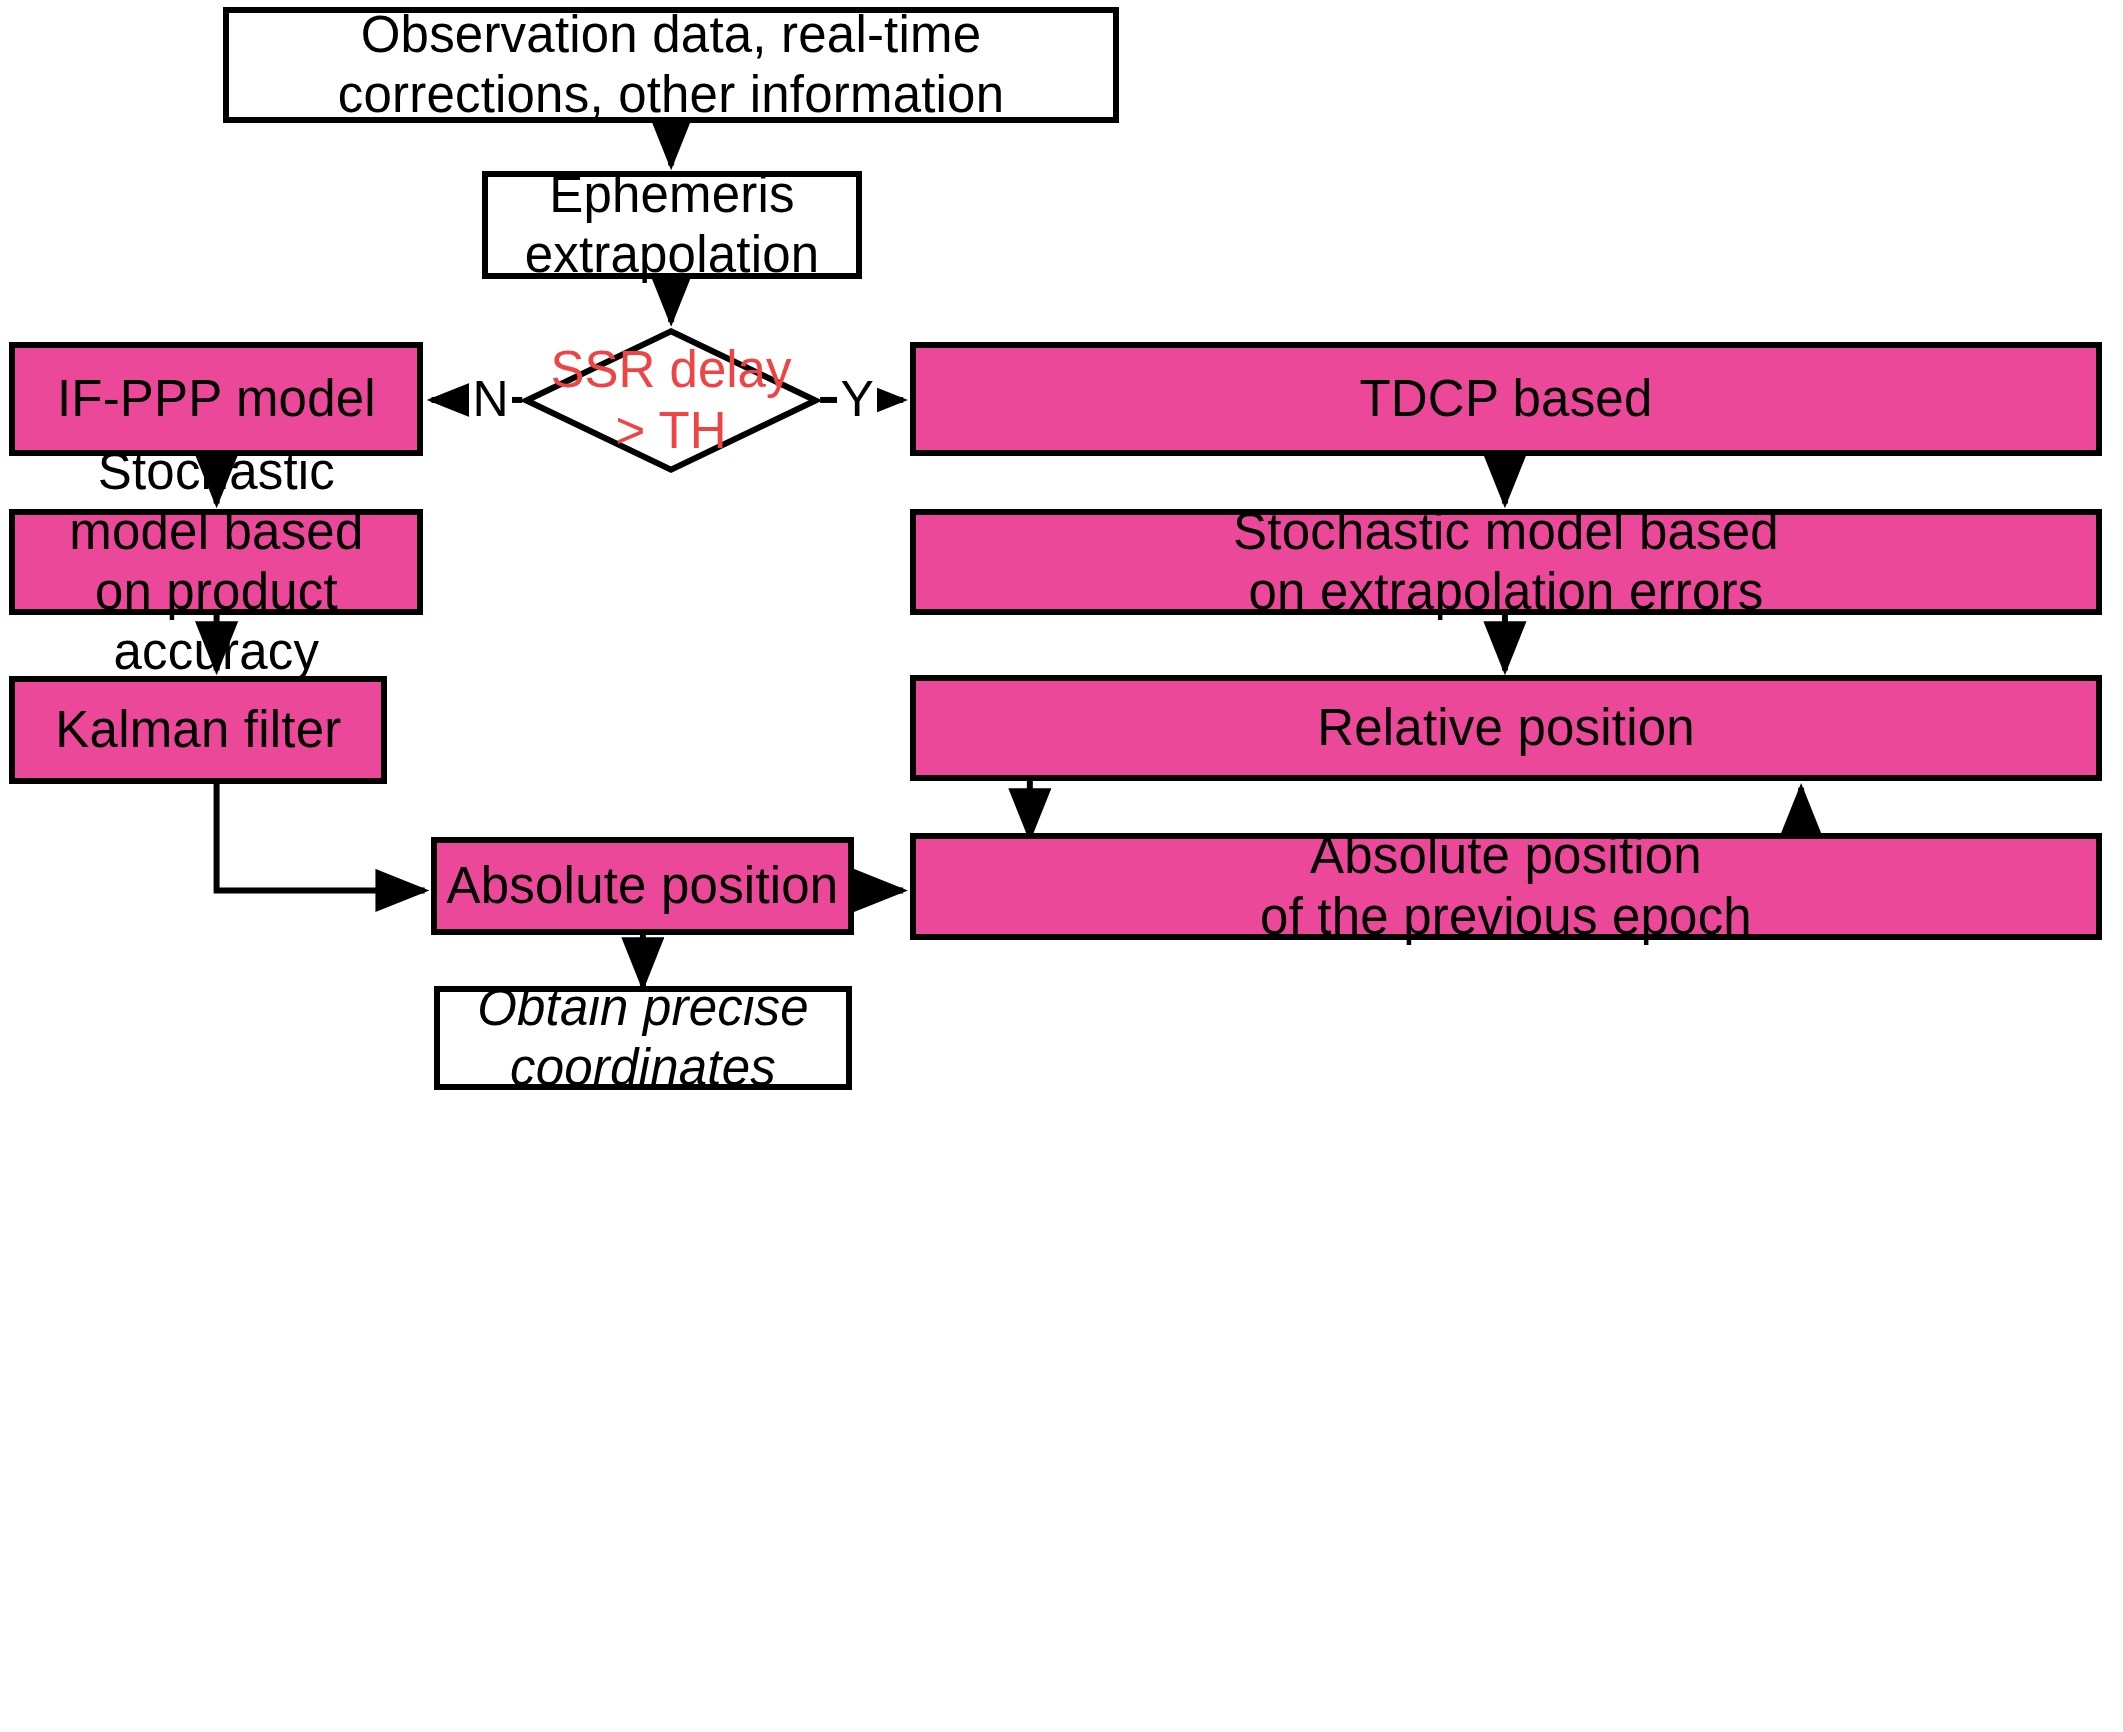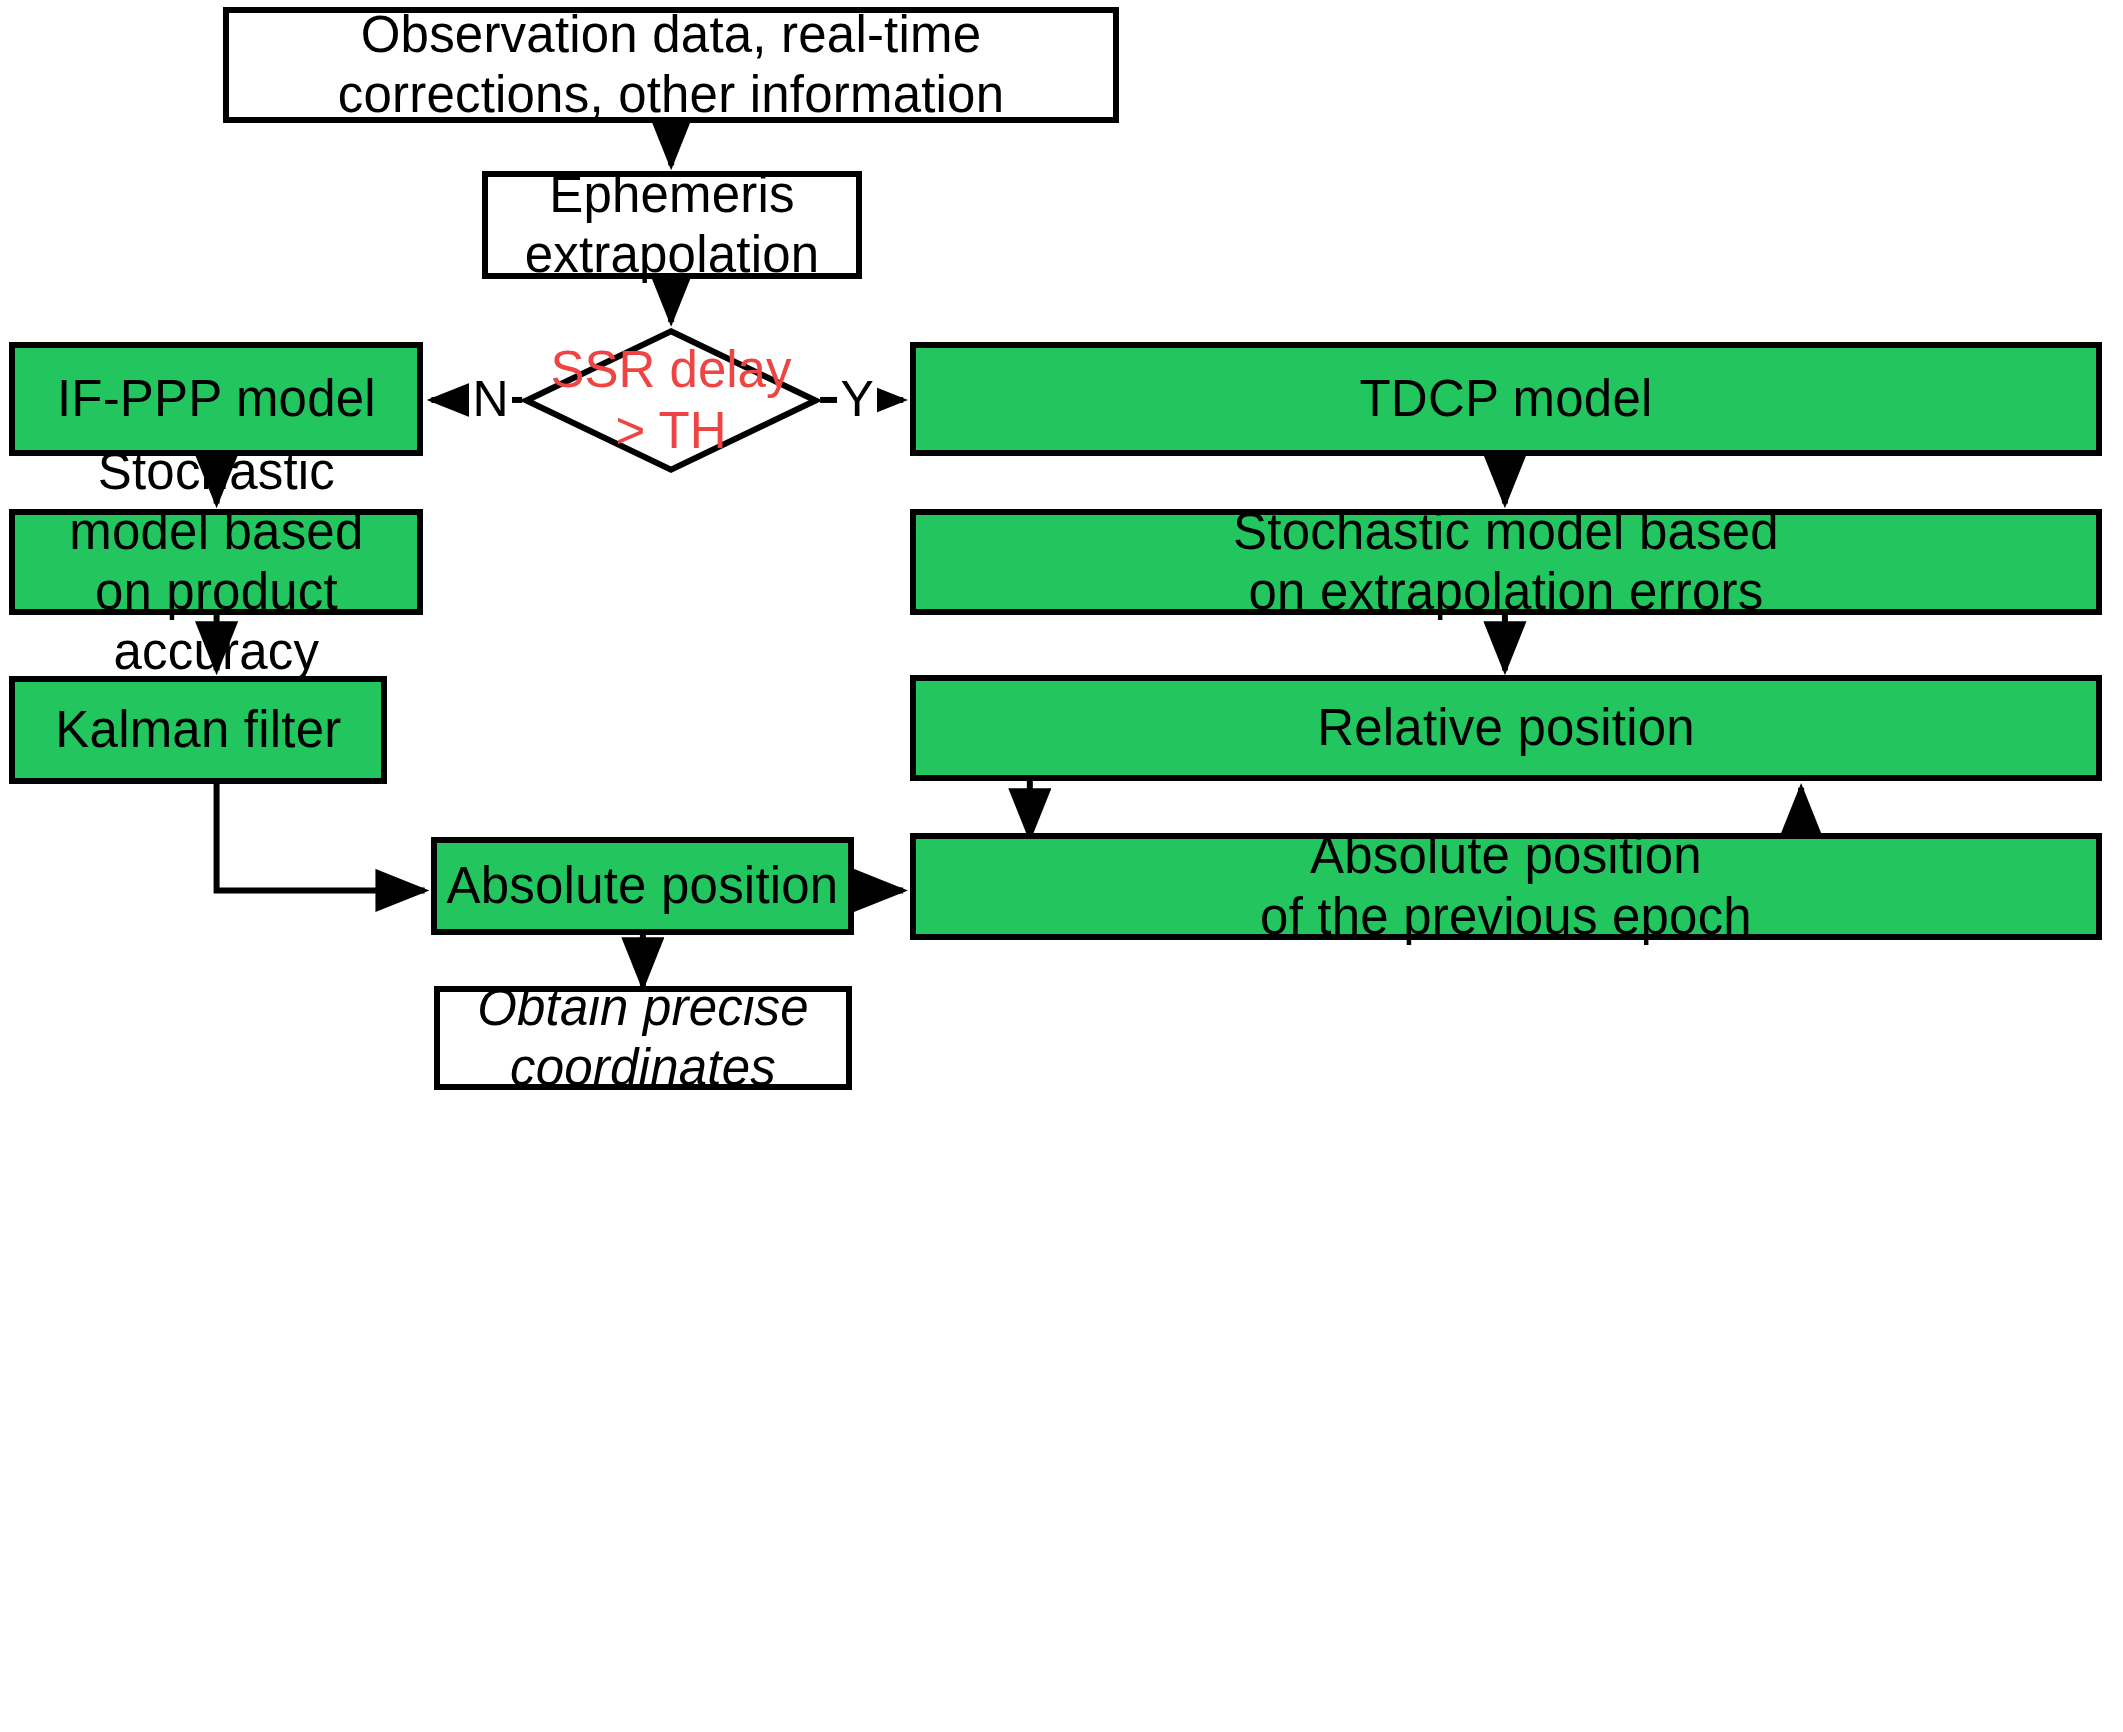--- a/index.html
+++ b/index.html
@@ -34,21 +34,21 @@
     align-items: center;
     justify-content: center;
     text-align: center;
     color: #000000;
     font-size: 51px;
     line-height: 1.18;
     letter-spacing: 0.2px;
     white-space: pre-line;
     padding: 0 8.6px;
   }
-  .node.fill-yellow { background: #22c55e; }
+  .node.fill-yellow { background: #ec4899; }
   .node.fill-white  { background: #FFFFFF; }
 
   .diamond-wrap {
     position: absolute;
     display: flex;
     align-items: center;
     justify-content: center;
   }
   .diamond-wrap svg { position: absolute; left: 0; top: 0; }
   .diamond-label {
@@ -148,21 +148,21 @@
     <div class="diamond-label">SSR delay
 &gt; TH</div>
   </div>
 
   <div class="edge-label" style="left:469px; top:374px;">N</div>
 
   <div class="edge-label" style="left:837px; top:374px;">Y</div>
 
   <div class="node fill-yellow" style="left:9.4px; top:342px; width:414px; height:114px;">IF-PPP model</div>
 
-  <div class="node fill-yellow" style="left:910px; top:342px; width:1192px; height:114px;">TDCP model</div>
+  <div class="node fill-yellow" style="left:910px; top:342px; width:1192px; height:114px;">TDCP based</div>
 
   <div class="node fill-yellow" style="left:9.4px; top:509px; width:414px; height:106px;">Stochastic model based
 on product accuracy</div>
 
   <div class="node fill-yellow" style="left:910px; top:509px; width:1192px; height:106px;">Stochastic model based
 on extrapolation errors</div>
 
   <div class="node fill-yellow" style="left:9.4px; top:676px; width:378px; height:108px;">Kalman filter</div>
 
   <div class="node fill-yellow" style="left:910px; top:675px; width:1192px; height:106px;">Relative position</div>

